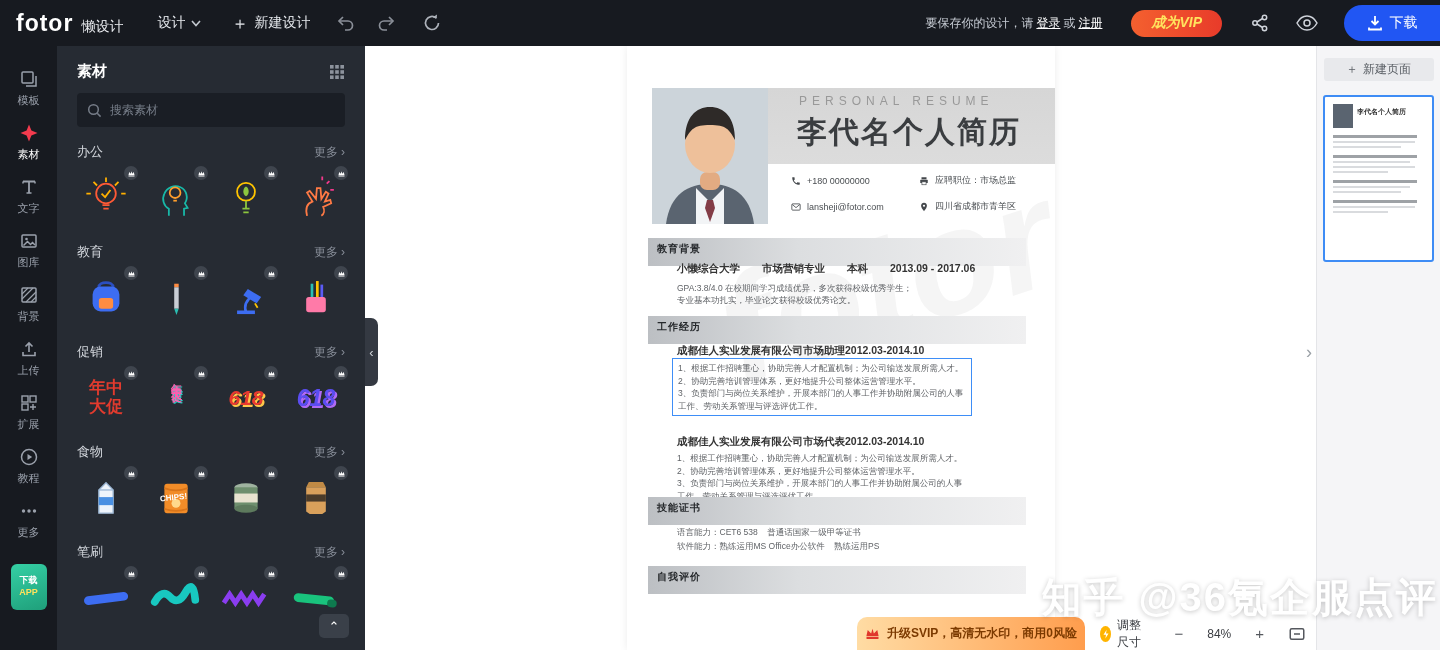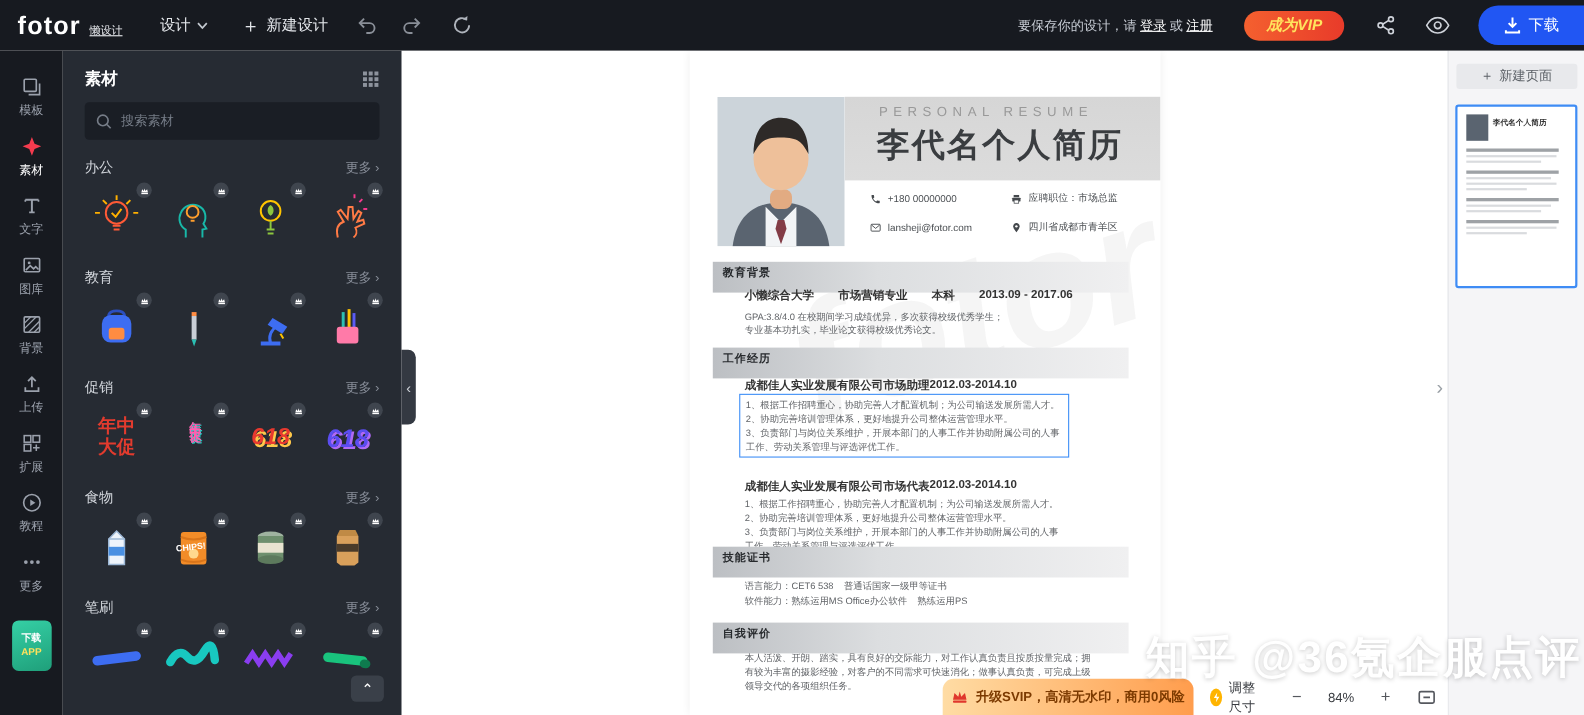--- a/index.html
+++ b/index.html
@@ -5,21 +5,21 @@
   * { margin:0; padding:0; box-sizing:border-box; }
   html,body { width:1440px; height:650px; overflow:hidden; }
   body { font-family:"Liberation Sans", sans-serif; background:#fff; }
   .app { position:relative; width:1440px; height:650px; }
 
   
   .topbar { position:absolute; top:0; left:0; width:1440px; height:46px; background:#171a20;
             display:flex; align-items:center; color:#fff; z-index:40; }
   .logo { margin-left:16px; display:flex; align-items:baseline; cursor:pointer; }
   .logo-f { font-size:23px; font-weight:bold; letter-spacing:1px; }
-  .logo-brand { font-size:10px; margin-left:8px; color:#e8eaee;text-decoration:underline; }
+  .logo-brand { font-size:14px; margin-left:8px; color:#e8eaee; }
   .tb-menu { margin-left:34px; font-size:14px; color:#e3e6ea; display:flex; align-items:center; gap:6px; cursor:pointer; }
   .tb-new { margin-left:30px; font-size:14px; color:#e3e6ea; background:none; border:none; display:flex; align-items:center; gap:6px; cursor:pointer; }
   .tb-new .plus { font-size:17px; line-height:1; }
   .tb-hist { margin-left:26px; display:flex; gap:20px; align-items:center; }
   .tb-refresh { margin-left:26px; display:flex; align-items:center; }
   .ico-btn { background:none; border:none; cursor:pointer; display:flex; align-items:center; }
   .tb-spacer { flex:1; }
   .save-hint { font-size:12px; color:#c6cbd3; margin-right:26px; }
   .save-hint a { color:#fff; text-decoration:underline; cursor:pointer; margin:0 3px; }
   .vip-btn { height:27px; padding:0 20px; border:none; border-radius:14px; cursor:pointer;
@@ -665,21 +665,20 @@
         <div>1、根据工作招聘重心，协助完善人才配置机制；为公司输送发展所需人才。</div>
         <div>2、协助完善培训管理体系，更好地提升公司整体运营管理水平。</div>
         <div>3、负责部门与岗位关系维护，开展本部门的人事工作并协助附属公司的人事工作、劳动关系管理与评选评优工作。</div>
       </div>
 
       <div class="sec-bar" style="top:451px"><span>技能证书</span></div>
       <div class="doc-small skill1">语言能力：CET6 538    普通话国家一级甲等证书</div>
       <div class="doc-small skill2">软件能力：熟练运用MS Office办公软件    熟练运用PS</div>
 
       <div class="sec-bar" style="top:520px"><span>自我评价</span></div>
-      <div class="doc-small selfeval">本人活泼、开朗、踏实，具有良好的交际能力，对工作认真负责且按质按量完成；拥有较为丰富的摄影经验，对客户的不同需求可快速消化；做事认真负责，可完成上级领导交代的各项组织任务。</div>
     </div>
   </main>
 
   <button class="svip-banner">
     <svg width="15" height="13" viewBox="0 0 22 18">
         <path d="M2 13 L4 4 L9 9 L11 2 L13 9 L18 4 L20 13 z" fill="#e0372c"></path>
         <rect x="2" y="14" width="18" height="3" rx="1" fill="#e0372c"></rect>
       </svg>
     <span>升级SVIP，高清无水印，商用0风险</span>
   </button>

